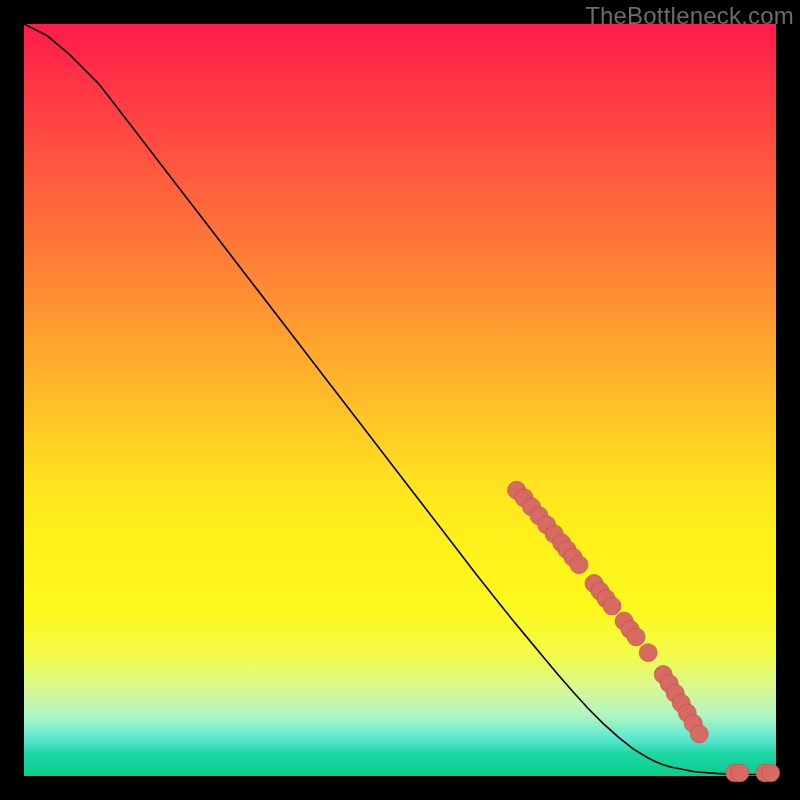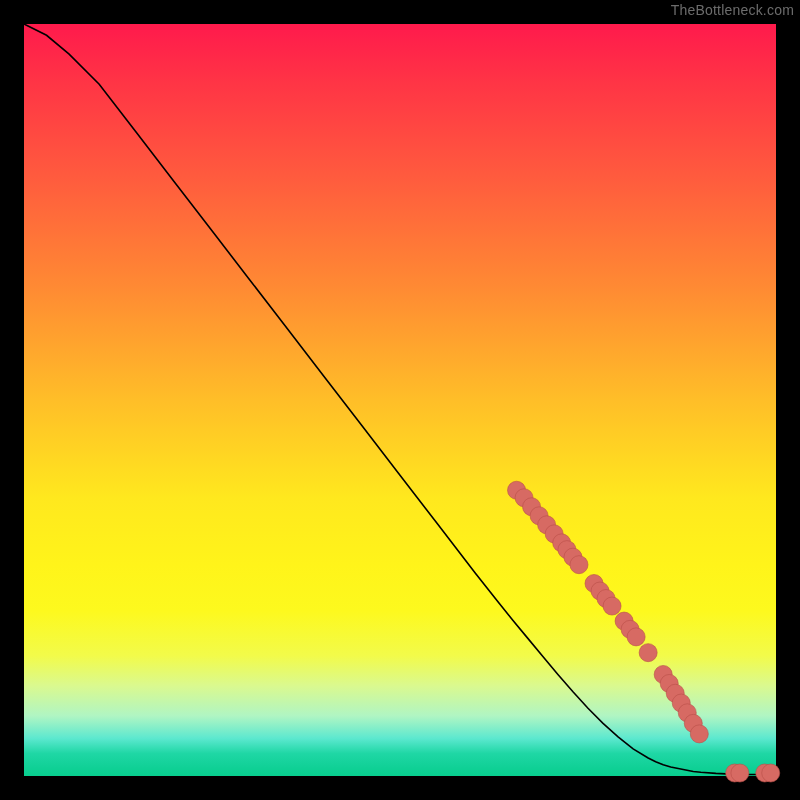--- a/index.html
+++ b/index.html
@@ -44,21 +44,21 @@
     inset: 0;
     width: 100%;
     height: 100%;
     overflow: visible;
   }
   .watermark {
     position: absolute;
     top: 2px;
     right: 6px;
     font-family: Arial, Helvetica, sans-serif;
-    font-size: 14px;
+    font-size: 24px;
     color: #6c6c6c;
     letter-spacing: 0.2px;
     user-select: none;
   }
 </style>
 </head>
 <body>
 
 <div class="frame">
   <div class="plot">

